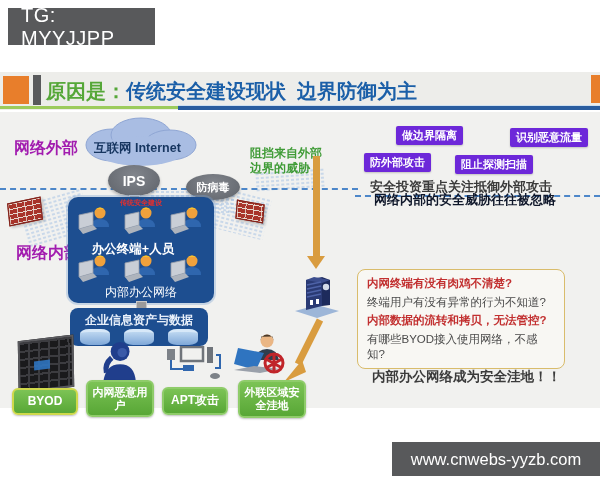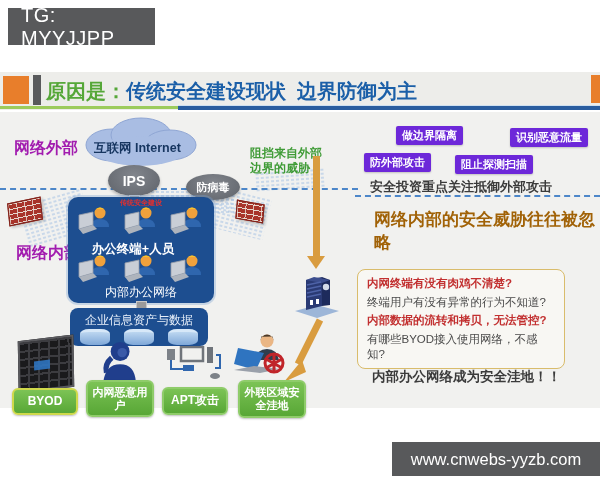--- a/index.html
+++ b/index.html
@@ -52,36 +52,36 @@
   
   #office-box{left:68px;top:197px;width:146px;height:106px;background:#1d4e90;border-radius:10px;
               box-shadow:0 0 0 2px rgba(120,160,210,.35);}
   #office-note{left:0;right:0;top:1px;text-align:center;font-size:7px;color:#e03030;font-weight:bold;}
   .icon-row{left:4px;width:138px;height:32px;display:flex;justify-content:space-around;}
   #office-terminals{left:0;right:16px;top:44px;text-align:center;color:#fff;font-weight:bold;font-size:12.5px;}
   #office-name{left:0;right:0;top:87px;text-align:center;color:#fff;font-size:12px;}
 
   
   #assets-box{left:70px;top:308px;width:138px;height:38px;background:#1d4e90;border-radius:8px;}
-  #assets-label{left:0;right:0;top:4px;text-align:center;color:#e8f0fa;font-weight:normal;font-size:12px;}
+  #assets-label{left:0;right:0;top:4px;text-align:center;color:#e8f0fa;font-weight:bold;font-size:12px;}
   .cyl{width:30px;height:13px;background:linear-gradient(#bcd6f0,#7fa8d8);border-radius:9px/5px;
        border-top:3px solid #d7e8f8;}
   #cyl-row{left:10px;top:21px;width:118px;display:flex;justify-content:space-between;}
 
   
   #block-note{left:250px;top:146px;width:80px;font-size:12px;font-weight:bold;color:#3f9b36;line-height:1.25;}
   .arrow-line{background:#d99c3f;}
   .arrow-head-down{width:0;height:0;border-left:9px solid transparent;border-right:9px solid transparent;
                    border-top:13px solid #d99c3f;}
 
   
   .tag-blue{background:#6d28d9;color:#fff;font-size:11px;font-weight:bold;padding:2px 6px;border-radius:2px;
             white-space:nowrap;box-shadow:0 1px 2px rgba(0,0,0,.2);}
   #invest-note{left:370px;top:178px;font-size:13px;font-weight:bold;color:#3b3b3b;}
-  #ignored-heading{left:374px;top:208px;font-size:17px;font-weight:bold;color:#a16207;}
+  #ignored-heading{left:374px;top:191px;font-size:13px;font-weight:bold;color:#0f172a;}
   #q-box{left:357px;top:229px;width:208px;height:100px;border:1.5px solid #d9bc6b;border-radius:8px;
          background:rgba(253,251,245,.55);display:flex;flex-direction:column;justify-content:space-around;
          padding:4px 9px;box-sizing:border-box;margin-top:40px;}
   .q{font-size:11.5px;}
   .q-red{color:#c23030;font-weight:bold;}
   .q-dark{color:#4a4a4a;}
   #conclusion{left:372px;top:368px;font-size:13.5px;font-weight:bold;color:#3b3b3b;}
 
   
   .tag-green{background:linear-gradient(#7cc355,#58a736);color:#fff;font-weight:bold;text-align:center;

